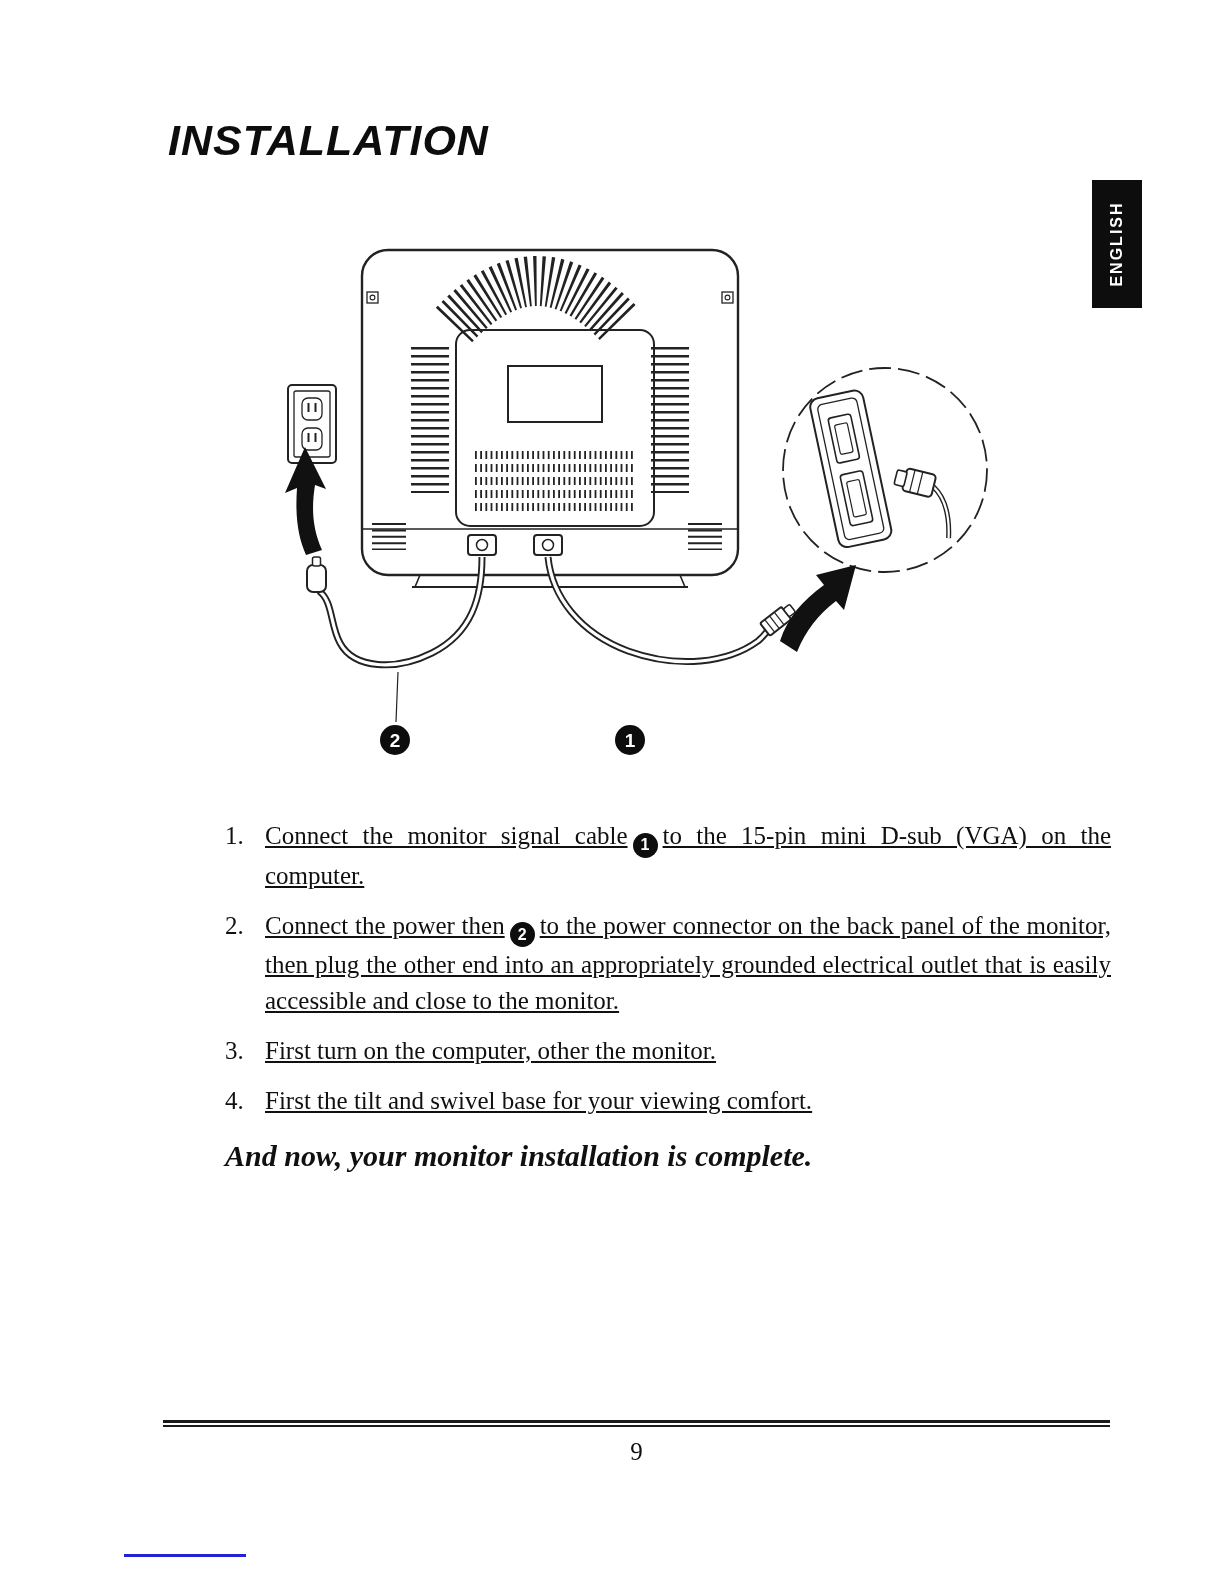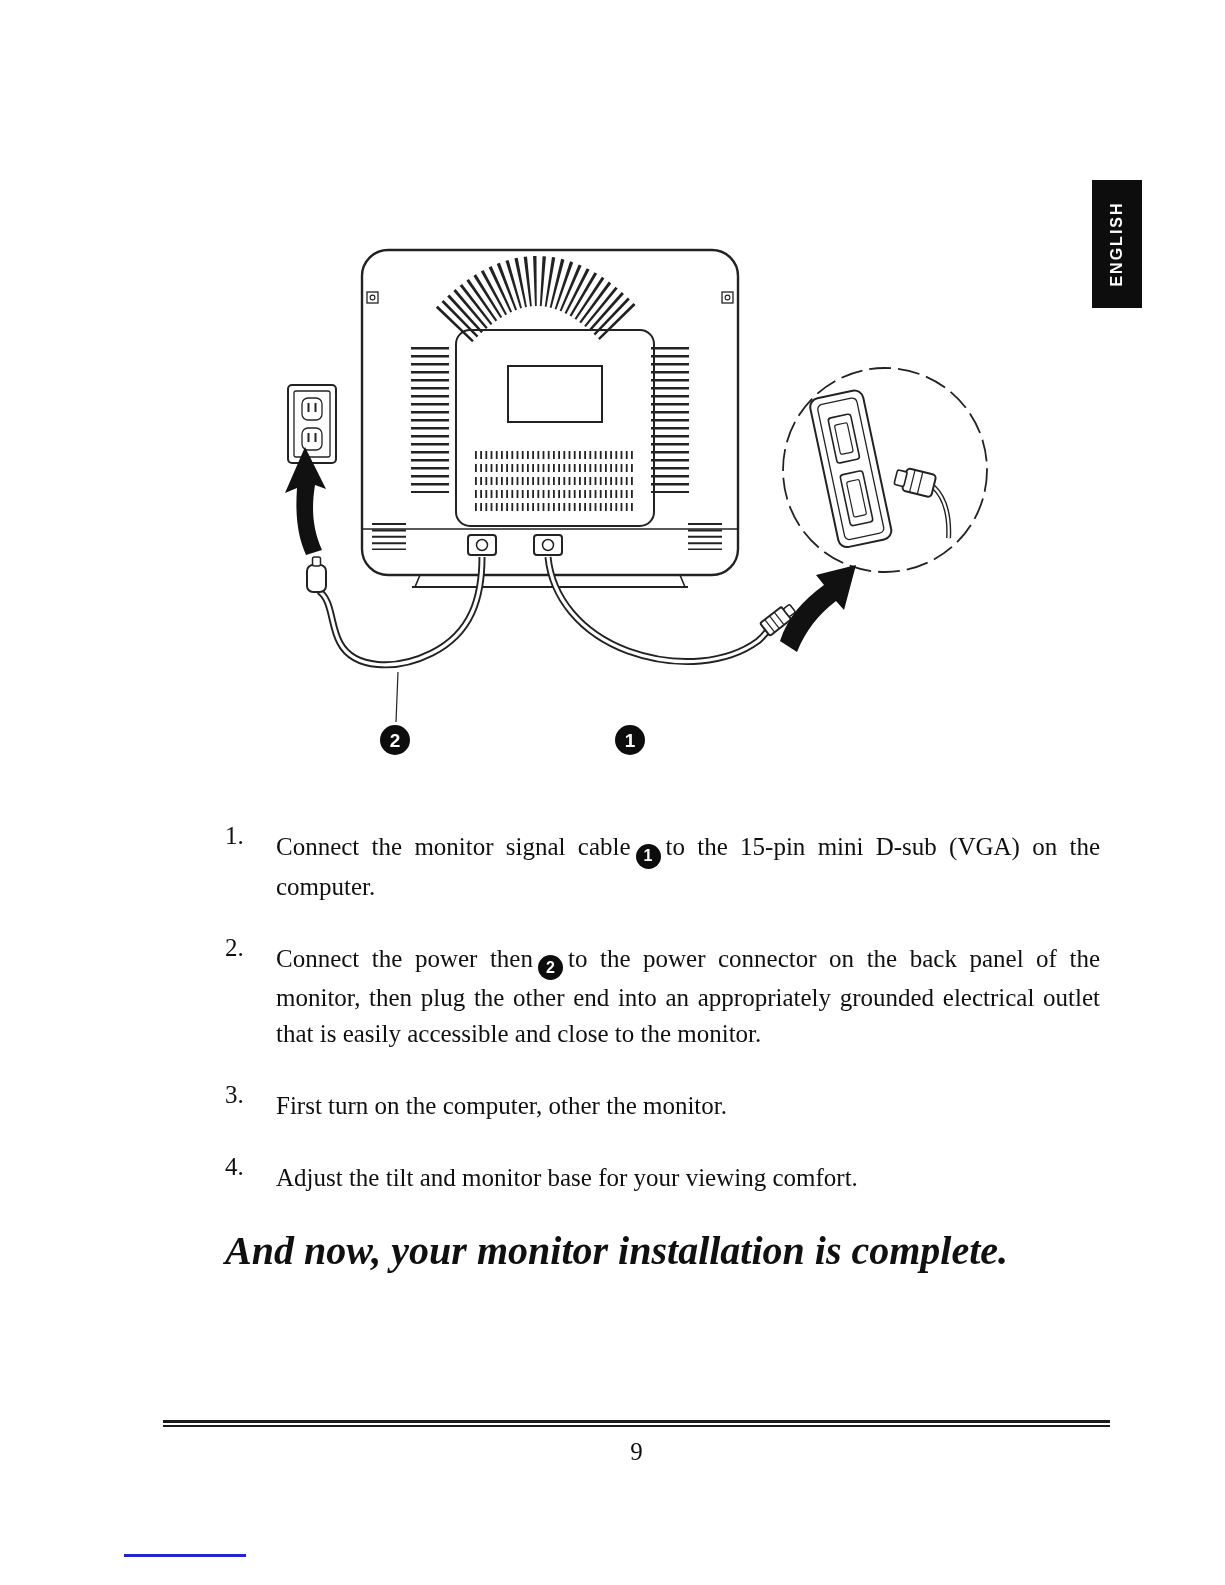--- a/index.html
+++ b/index.html
@@ -60,40 +60,40 @@
   }
   .instructions {
     margin: 0;
     padding: 0;
     list-style: none;
     font-size: 25px;
     line-height: 1.44;
   }
   .step { display: flex; margin-bottom: 14px; }
   .step-num { flex: 0 0 40px; }
-  .step-text { margin: 11px; flex: 1; text-align: justify; }
+  .step-text { margin: 0; flex: 1; text-align: justify; text-decoration: underline; }
   .inline-badge {
     display: inline-flex;
     align-items: center;
     justify-content: center;
     width: 25px;
     height: 25px;
     border-radius: 50%;
     background: #0d0d0d;
     color: #ffffff;
     font-family: "Liberation Sans", sans-serif;
     font-size: 16px;
     font-weight: bold;
     line-height: 1;
     vertical-align: -6px;
     margin: 0 5px;
   }
   .closing {
     margin: 20px 0 0 0;
-    font-size: 40px;
+    font-size: 30px;
     font-weight: bold;
     font-style: italic;
   }
   .footer-rule {
     position: absolute;
     left: 163px;
     top: 1420px;
     width: 947px;
     height: 7px;
     border-top: 3px solid #1a1a1a;
@@ -115,20 +115,21 @@
     height: 3px;
     background: #2323d6;
   }
   .figure-svg { width: 770px; height: 540px; display:block; }
 </style>
 </head>
 <body>
 
 <div class="page">
 
+  <h1 class="title">INSTALLATION</h1>
 
   <div class="lang-tab">
     <span class="lang-text">ENGLISH</span>
   </div>
 
   <div class="figure">
     <svg class="figure-svg" viewBox="0 0 770 540" aria-hidden="true">
       <g stroke="#222" fill="none" stroke-linecap="butt">
 
         <g stroke-width="2">
@@ -242,21 +243,21 @@
         <p class="step-text"><span>Connect the power then</span><span class="inline-badge">2</span><span>to the power connector on the back panel of the monitor, then plug the other end into an appropriately grounded electrical outlet that is easily accessible and close to the monitor.</span></p>
       </li>
 
       <li class="step">
         <span class="step-num">3.</span>
         <p class="step-text"><span>First turn on the computer, other the monitor.</span></p>
       </li>
 
       <li class="step">
         <span class="step-num">4.</span>
-        <p class="step-text"><span>Adjust the tilt and monitor base for your viewing comfort.</span></p>
+        <p class="step-text"><span>First the tilt and swivel base for your viewing comfort.</span></p>
       </li>
 
     </ol>
 
     <p class="closing">And now, your monitor installation is complete.</p>
   </div>
 
   <div class="footer-rule"></div>
 
   <div class="page-number">9</div>

